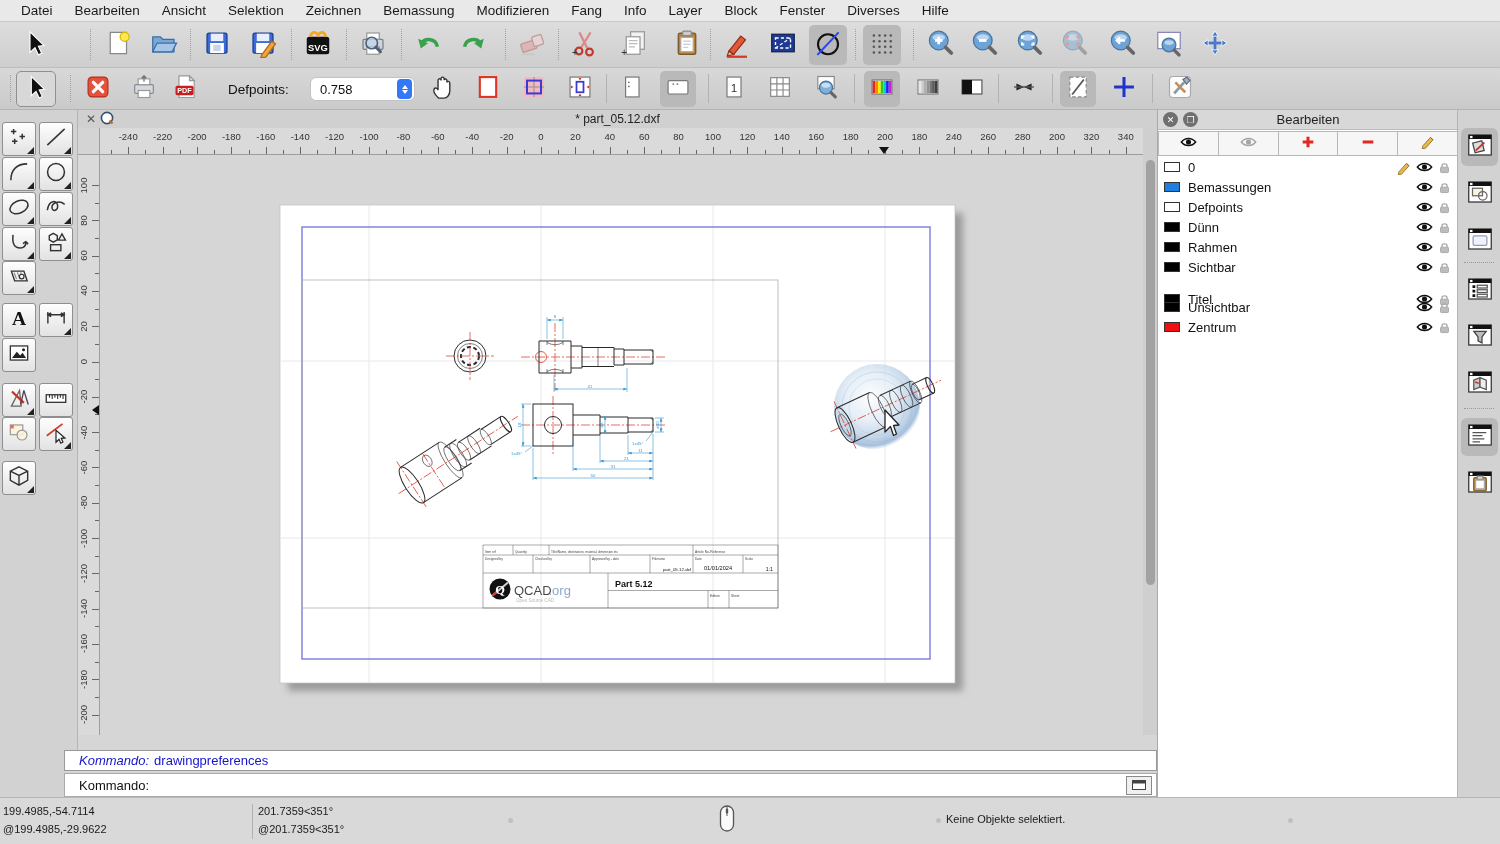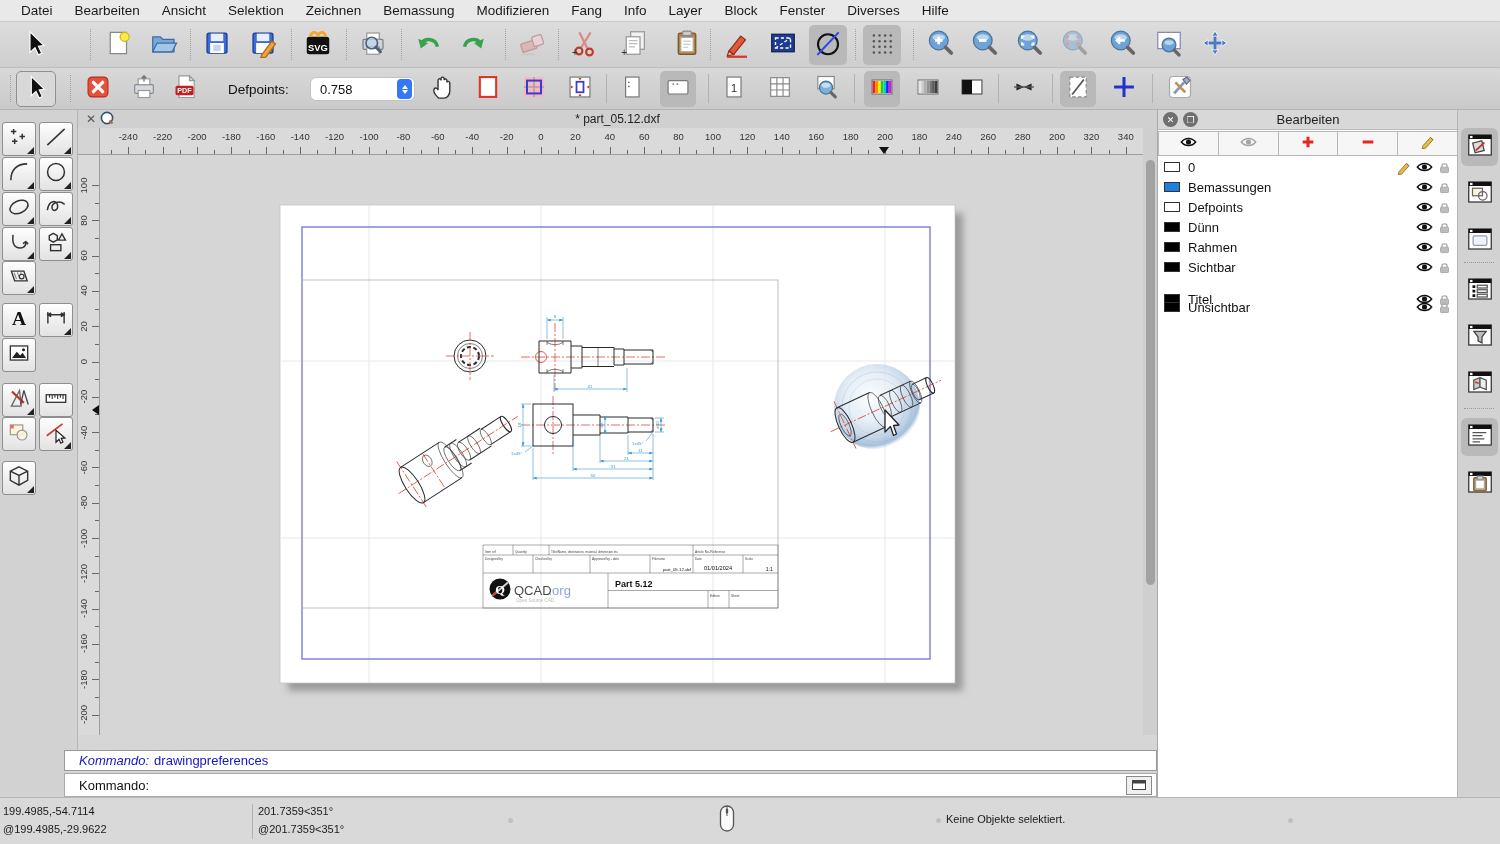--- a/index.html
+++ b/index.html
@@ -1173,20 +1173,36 @@
               <circle cx="10" cy="8" r="2.7" fill="#111"></circle>
             </svg>
           </span>
           <span class="lic" style="margin-right:4px">
             <svg width="13" height="15" viewBox="0 0 18 17">
               <path d="M5.5 8 V6 C5.5 2.8 12.5 2.8 12.5 6 V8" fill="none" stroke="#aaa" stroke-width="1.8"></path>
               <rect x="3.5" y="8" width="11" height="7.5" rx="1.2" fill="#bdbdbd" stroke="#999"></rect>
             </svg>
           </span>
         </div>
+        <div class="lrow" style="top:160px">
+          <span class="lswatch" style="background:#ee1111"></span>
+          <span class="lname">Zentrum</span>
+          <span class="lic">
+            <svg width="19" height="16" viewBox="0 0 20 16">
+              <path d="M2.5 8 C6.5 3 13.5 3 17.5 8 C13.5 13 6.5 13 2.5 8 Z" fill="none" stroke="#111" stroke-width="1.6"></path>
+              <circle cx="10" cy="8" r="2.7" fill="#111"></circle>
+            </svg>
+          </span>
+          <span class="lic" style="margin-right:4px">
+            <svg width="13" height="15" viewBox="0 0 18 17">
+              <path d="M5.5 8 V6 C5.5 2.8 12.5 2.8 12.5 6 V8" fill="none" stroke="#aaa" stroke-width="1.8"></path>
+              <rect x="3.5" y="8" width="11" height="7.5" rx="1.2" fill="#bdbdbd" stroke="#999"></rect>
+            </svg>
+          </span>
+        </div>
       </div>
   </div>
 
   <div id="dock">
       <div class="dbtn pressed" style="top:18px">
         <span><svg width="30" height="30" viewBox="0 0 24 24">
             <rect x="3" y="4" width="18" height="16" fill="#fff" stroke="#333"></rect>
             <rect x="3" y="4" width="18" height="3.2" fill="#111"></rect>
             <rect x="4" y="4.7" width="2" height="1.8" fill="#fff"></rect>
             <rect x="7" y="9.5" width="7.5" height="8" fill="#ddd" stroke="#444" transform="rotate(-14 10.5 13.5)"></rect>

